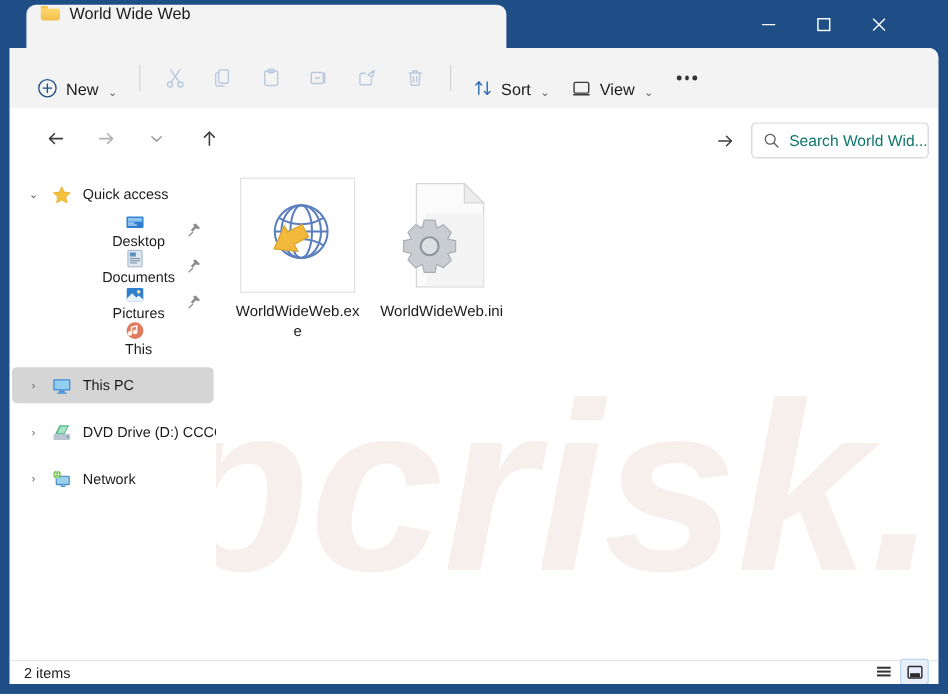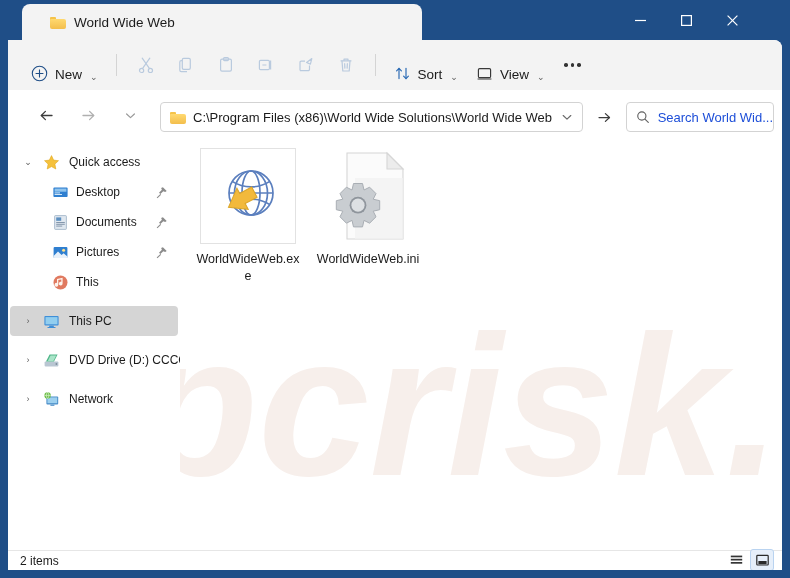--- a/index.html
+++ b/index.html
@@ -21,22 +21,22 @@
     left: 8px; top: 0; width: 782px; height: 40px;
     background: #1f4e87;
     display: flex; align-items: center;
   }
   #tab {
     position: absolute;
     left: 14px; top: 4px;
     width: 400px; height: 36px;
     background: #f3f3f3;
     border-radius: 8px 8px 0 0;
-    display: flex; align-items: center;
-    padding-left: 28px;
+    display: flex; 
+    padding-left: 12px;
     gap: 8px;
   }
   .folder-ico {
     width: 16px; height: 13px; position: relative; flex: none;
   }
   .folder-ico::before {
     content: ""; position: absolute; left: 0; top: 1px;
     width: 6px; height: 3px; background: #f5c349;
     border-radius: 1px 1px 0 0;
   }
@@ -136,21 +136,21 @@
     position: absolute; left: 618px; top: 62px;
     width: 148px; height: 30px;
     background: #fff;
     border: 1px solid #d3d3d3;
     border-radius: 4px;
     display: flex; align-items: center;
     padding-left: 9px; gap: 8px;
     overflow: hidden;
   }
   #search-ph {
-    font-size: 13px; color: #1d4ed8; white-space: nowrap;
+    font-size: 13px; color: #0f766e; white-space: nowrap;
   }
 
   
   #content {
     position: absolute; left: 0; top: 100px;
     width: 774px; height: 410px;
     display: flex;
   }
   #sidebar {
     width: 172px; height: 410px;
@@ -158,21 +158,21 @@
     padding-top: 7px;
     position: relative;
     overflow: hidden;
   }
   .nav-item {
     height: 30px; display: flex; align-items: center;
     position: relative; padding-right: 6px;
     border-radius: 4px;
     margin: 0 2px;
   }
-  .nav-item.indent { padding-left: 42px; }
+  .nav-item.indent { padding-left: 42px; flex-direction: column; }
   .nav-item.root { padding-left: 10px; gap: 7px; }
   .nav-item.sel { background: #d5d5d5; }
   .nav-item .lbl {
     font-size: 12px; color: #1b1b1b; white-space: nowrap;
     margin-left: 7px;
   }
   .nav-item.root .lbl { margin-left: 2px; }
   .twisty {
     width: 16px; height: 16px; flex: none;
     display: flex; align-items: center; justify-content: center;
@@ -408,29 +408,20 @@
       <div class="nav-ico" style="margin-left:12px">
         <svg width="17" height="17" viewBox="0 0 17 17" aria-hidden="true">
           <g fill="none" stroke="#3c3c3c" stroke-width="1.3" stroke-linecap="round" stroke-linejoin="round">
             <line x1="8.5" y1="14" x2="8.5" y2="3.2"></line>
             <path d="M4.4 7.3 L8.5 3.2 L12.6 7.3"></path>
           </g>
         </svg>
       </div>
     </div>
 
-    <div id="addressbar">
-      <span class="folder-ico"></span>
-      <span id="addr-text">C:\Program Files (x86)\World Wide Solutions\World Wide Web</span>
-      <span id="addr-chev">
-        <svg width="14" height="14" viewBox="0 0 14 14" aria-hidden="true">
-          <path d="M3.2 5.5 L7 9.1 L10.8 5.5" fill="none" stroke="#6a6a6a" stroke-width="1.15" stroke-linecap="round" stroke-linejoin="round"></path>
-        </svg>
-      </span>
-    </div>
 
     <div id="go-btn">
       <svg width="17" height="17" viewBox="0 0 17 17" aria-hidden="true">
         <g fill="none" stroke="#3c3c3c" stroke-width="1.25" stroke-linecap="round" stroke-linejoin="round">
           <line x1="3" y1="8.5" x2="13.4" y2="8.5"></line>
           <path d="M9.4 4.6 L13.5 8.5 L9.4 12.4"></path>
         </g>
       </svg>
     </div>
 

